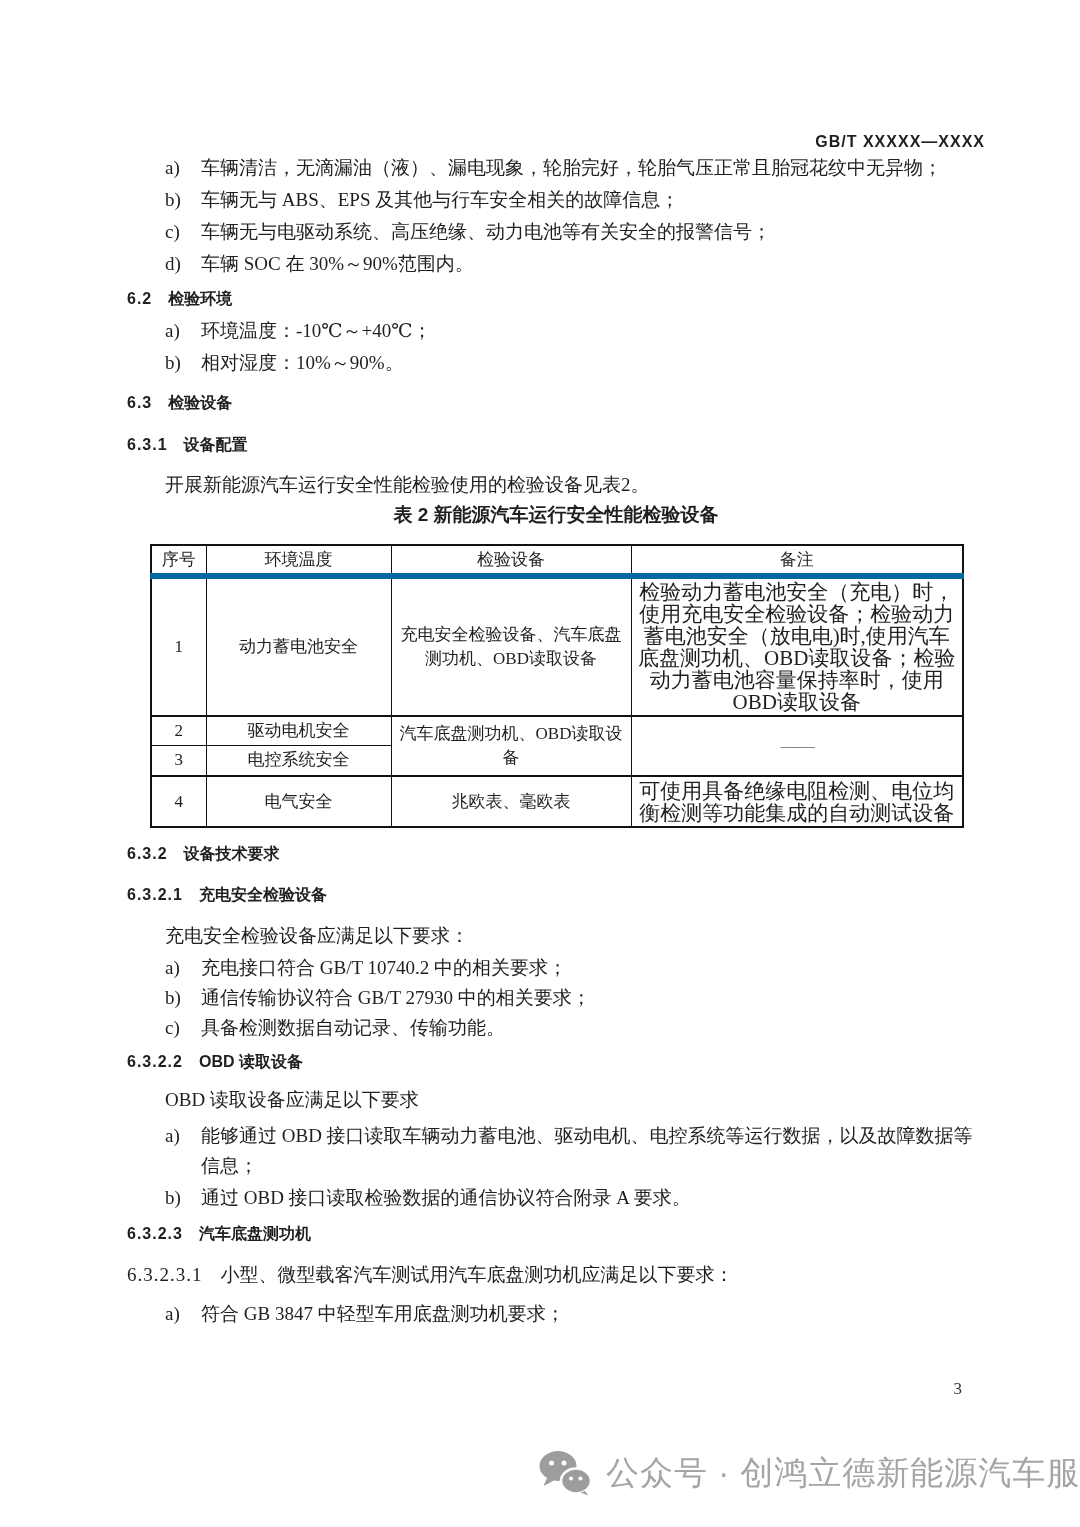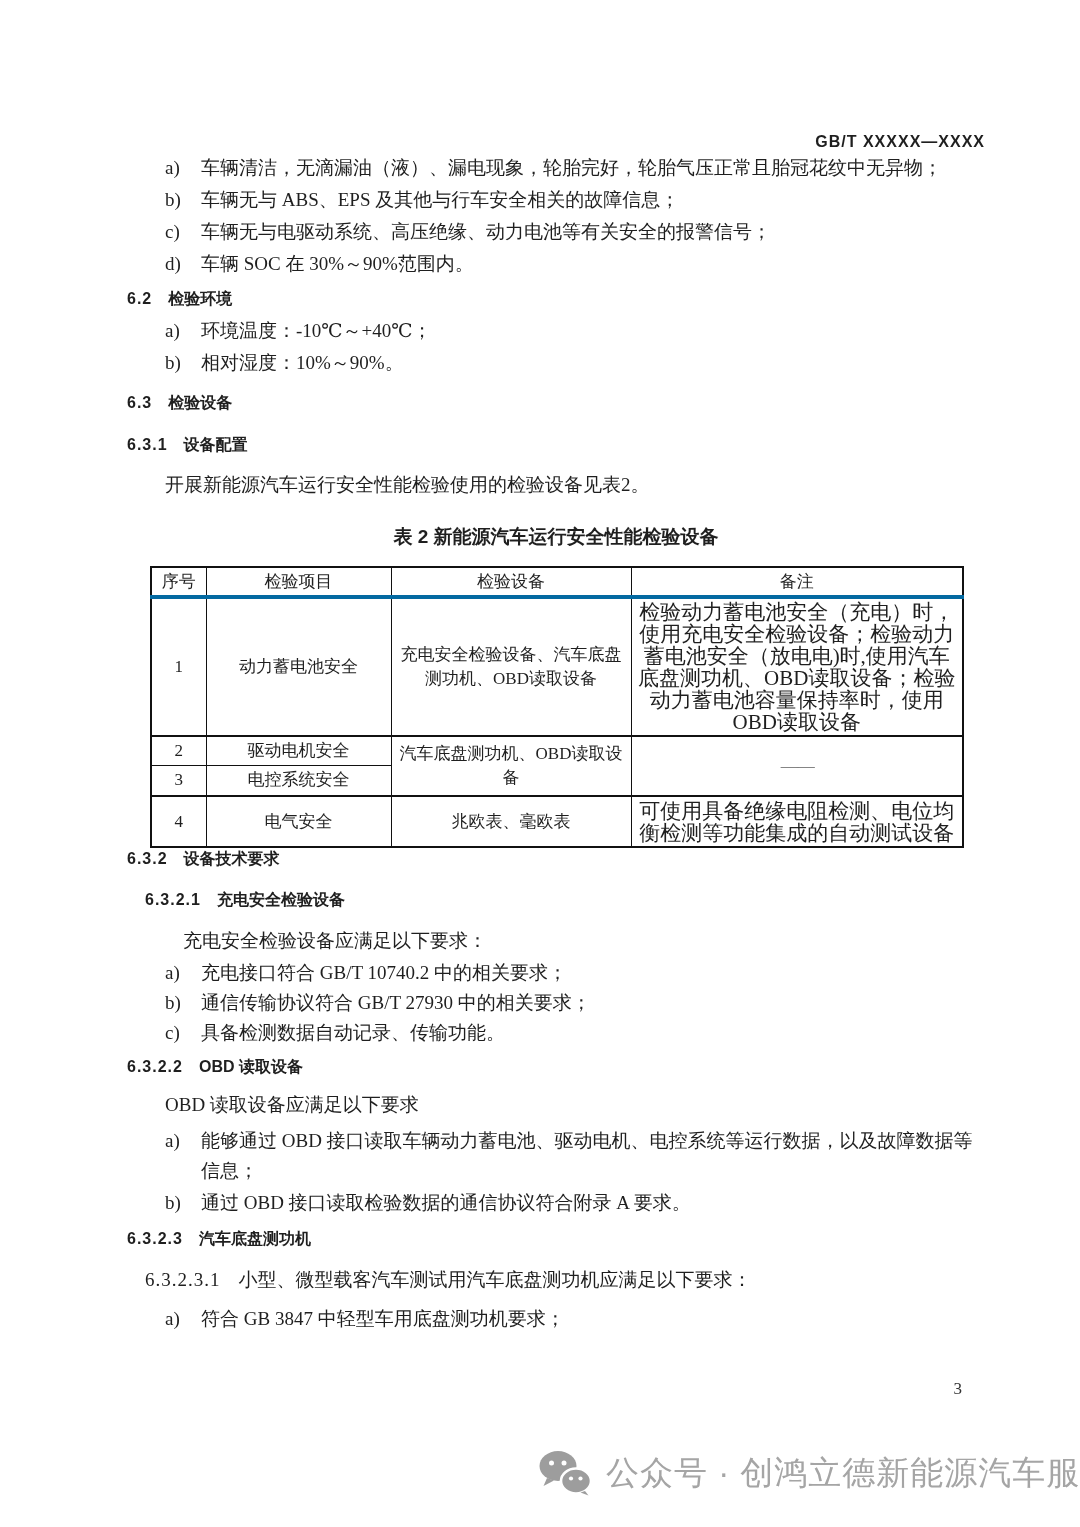--- a/index.html
+++ b/index.html
@@ -32,24 +32,24 @@
   .heading{
     font-family:Liberation Sans, sans-serif;
     font-weight:bold;
     font-size:16px;
     line-height:22px;
   }
   .heading .h-num{margin-right:16px;letter-spacing:1px;}
   .para{padding-left:38px;line-height:22px;}
   .mt13{margin-top:13px;} .mt12{margin-top:12px;} .mt10{margin-top:10px;}
   .mt18{margin-top:18px;} .mt20{margin-top:20px;}
-  .mt15{} .mt19{margin-top:19px;margin-left:18px;} .mt16{margin-top:16px;}
+  .mt15{margin-top:15px;} .mt19{margin-top:19px;} .mt16{margin-top:16px;}
   .mt14{margin-top:14px;} .mt17{margin-top:17px;}
   .table-title{
-    margin-top:29px;
+    margin-top:7px;
     width:812px;
     margin-left:23px;
     text-align:center;
     font-family:"Liberation Sans","DejaVu Sans",sans-serif;
     font-weight:bold;
     font-size:19px;
     line-height:23px;
   }
   table.t2{
     margin-top:18px;
@@ -61,21 +61,21 @@
     font-size:17px;
   }
   table.t2 th,table.t2 td{
     border:1px solid #111;
     padding:2px 6px;
     text-align:center;
     vertical-align:middle;
     font-weight:normal;
     overflow:hidden;
   }
-  table.t2 .hrow th{height:23px;border-bottom:4px solid #0369a1;}
+  table.t2 .hrow th{height:23px;border-bottom:6px solid #0369a1;}
   table.t2 .r1 td{border-bottom:2px solid #111;}
   table.t2 .r1{height:104px;}
   table.t2 .r2{height:29px;}
   table.t2 .r3{height:31px;}
   table.t2 .r3 td{border-bottom:2px solid #111;}
   table.t2 .bb2{border-bottom:2px solid #111;}
   table.t2 .r4{height:51px;}
   td.remark{
     text-align:left;
     font-size:21px;
@@ -162,21 +162,21 @@
   <table class="t2">
     <colgroup>
       <col style="width:55px">
         <col style="width:185px">
         <col style="width:240px">
         <col style="width:332px">
     </colgroup>
     <tbody>
         <tr class="hrow">
       <th>序号</th>
-      <th>检验项目</th>
+      <th>环境温度</th>
       <th>检验设备</th>
       <th>备注</th>
     </tr>
     <tr class="r1">
       <td>1</td>
       <td>动力蓄电池安全</td>
       <td class="equip">充电安全检验设备、汽车底盘测功机、OBD读取设备</td>
       <td class="remark">检验动力蓄电池安全（充电）时，使用充电安全检验设备；检验动力蓄电池安全（放电电)时,使用汽车底盘测功机、OBD读取设备；检验动力蓄电池容量保持率时，使用OBD读取设备</td>
     </tr>
     <tr class="r2">

